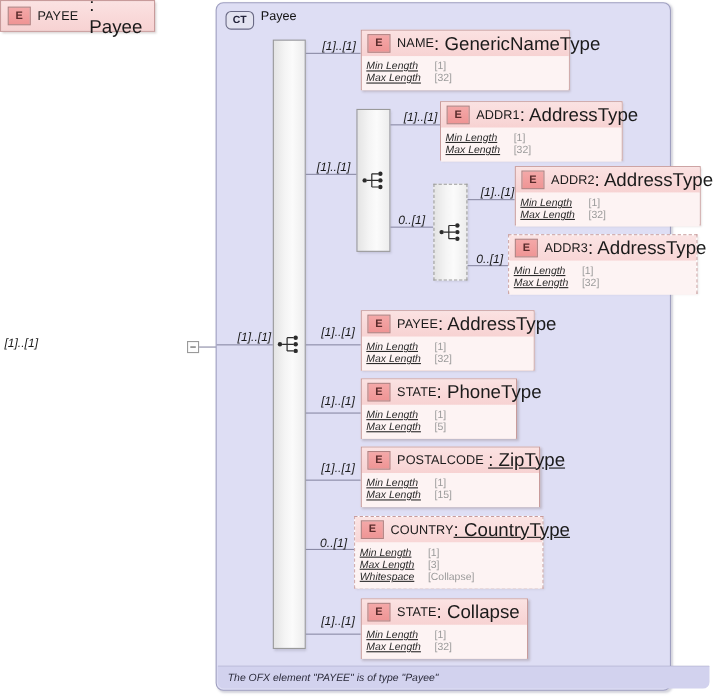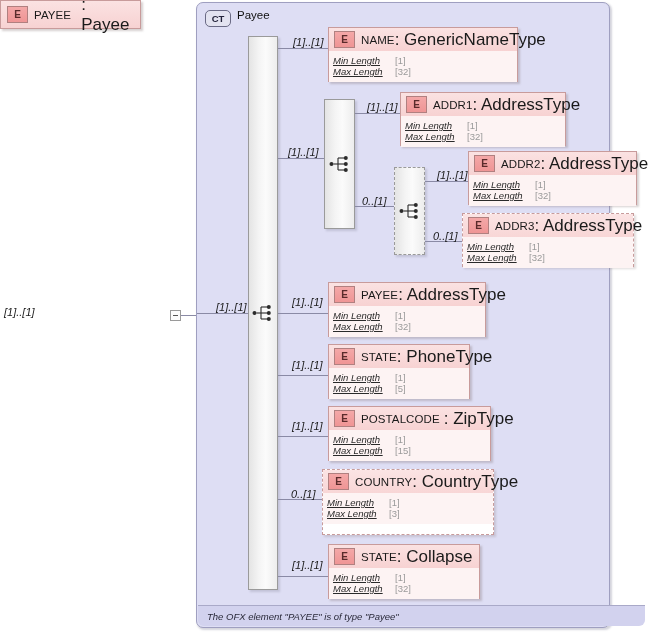--- a/index.html
+++ b/index.html
@@ -51,21 +51,21 @@
     font-size: 11.5px;
     color: #1a1a1a;
     letter-spacing: .1px;
   }
   .elem-type {
     font-size: 17px;
     color: #1a1a1a;
     margin-left: auto;
     padding-right: 8px;
   }
-  .elem-type.fixed { margin-left: 0; }
+  .elem-type.fixed { margin-left: 0; text-decoration: underline; }
 
   .elem-body {
     background: #fdf3f3;
     padding: 4px 0 5px 4px;
   }
   .facet-row {
     display: flex;
     font-size: 9.5px;
     line-height: 11px;
     white-space: nowrap;
@@ -415,20 +415,24 @@
     </div>
     <div class="elem-body">
       <div class="facet-row">
         <span class="facet-name">Min Length</span>
         <span class="facet-val">[1]</span>
       </div>
       <div class="facet-row">
         <span class="facet-name">Max Length</span>
         <span class="facet-val">[3]</span>
       </div>
+      <div class="facet-row">
+        <span class="facet-name">Whitespace</span>
+        <span class="facet-val">[Collapse]</span>
+      </div>
     </div>
   </div>
 
   <div class="elem-box solid" style="left:328px; top:544px; width:152px; height:55px;">
     <div class="elem-head">
       <span class="e-badge">E</span>
       <span class="elem-name">STATE</span>
       <span class="elem-type">: Collapse</span>
     </div>
     <div class="elem-body">

